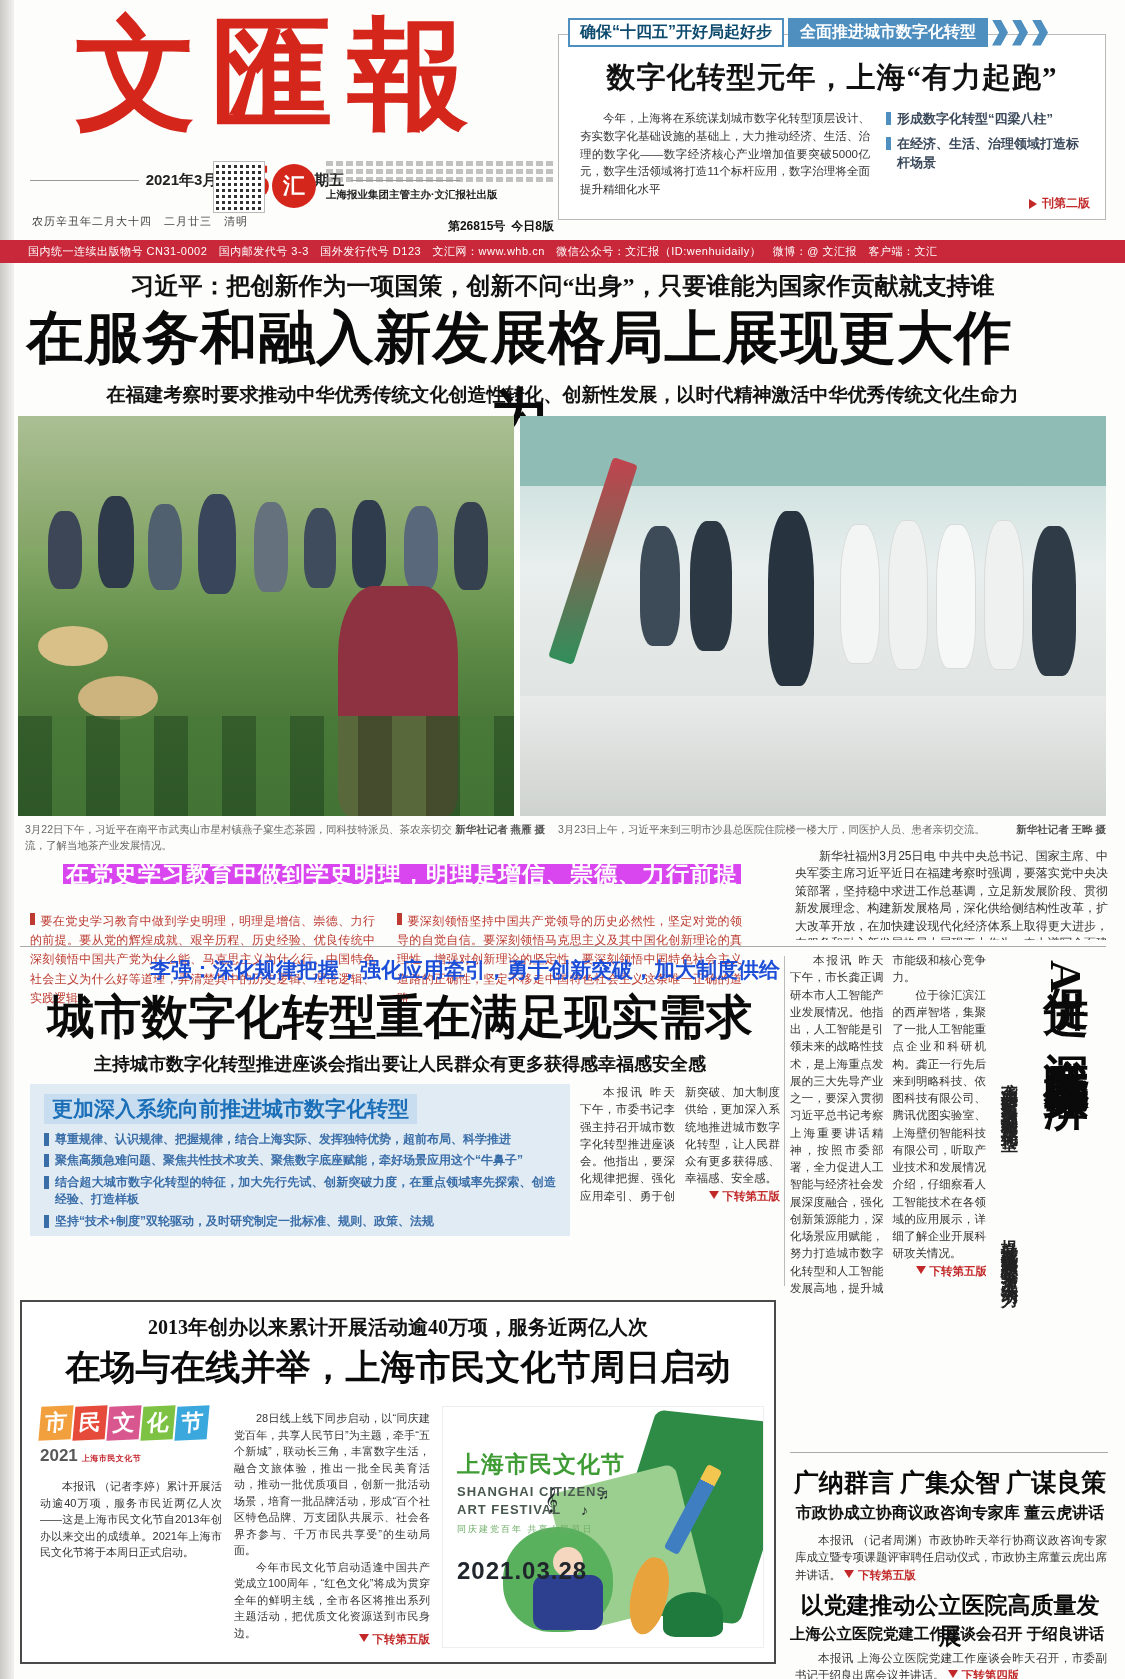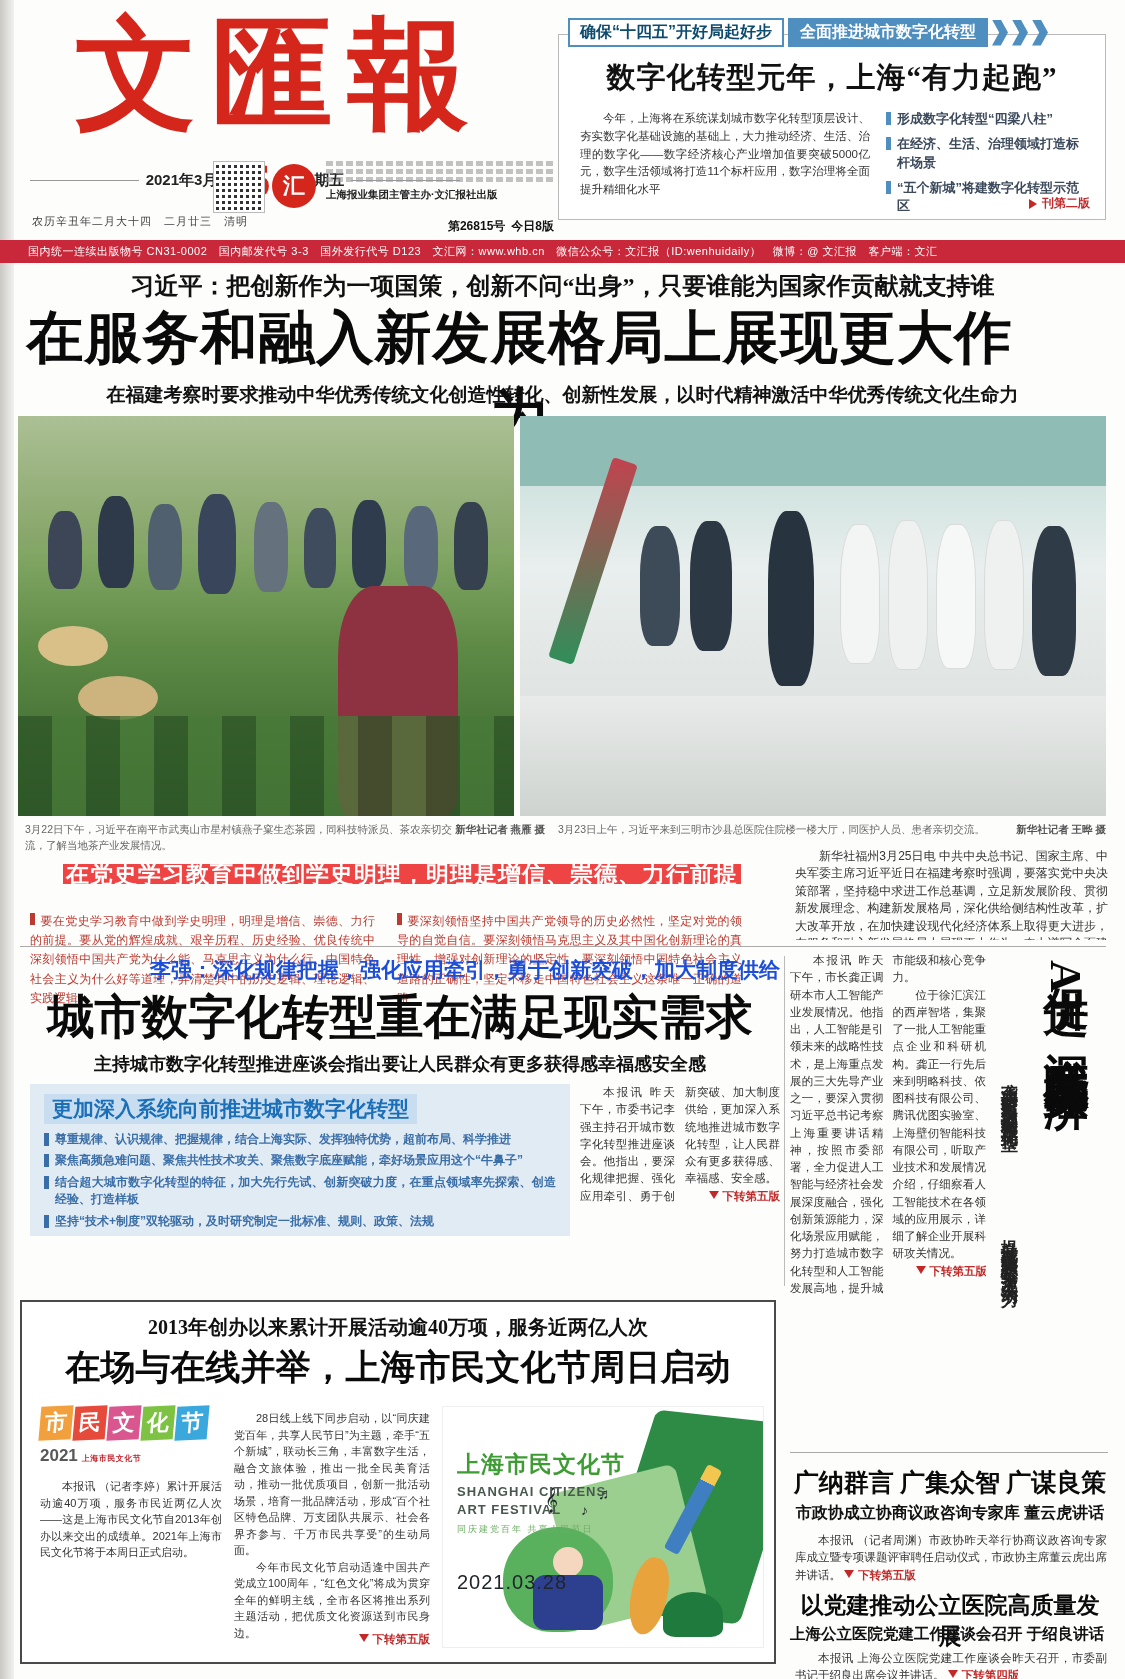--- a/index.html
+++ b/index.html
@@ -50,21 +50,21 @@
   .photo { position:absolute; top:416px; height:400px; overflow:hidden; }
   .photo-left { left:18px; width:496px; background:linear-gradient(180deg,#b9c9a2 0%,#8fb070 26%,#5d8a45 58%,#35602c 100%); }
   .photo-right { left:520px; width:586px; background:linear-gradient(180deg,#bcd9d4 0%,#e9efee 38%,#e0e4e2 70%,#cfd4d1 100%); }
   .blob { position:absolute; border-radius:40% 40% 30% 30%; }
   .caption { position:absolute; top:822px; font-size:10.5px; color:#666; line-height:1.5; }
   .cap-left { left:25px; width:520px; }
   .cap-right { left:558px; width:548px; }
   .credit { float:right; color:#555; font-weight:700; }
 
   
-  .study-banner { position:absolute; left:63px; top:864px; width:678px; height:20px; background:#ef4444; color:#fff; font-size:23px; font-weight:900; display:flex; align-items:center; justify-content:center; font-family:"Liberation Serif",serif; letter-spacing:1px; }
+  .study-banner { position:absolute; left:63px; top:864px; width:678px; height:20px; background:#d946ef; color:#fff; font-size:23px; font-weight:900; display:flex; align-items:center; justify-content:center; font-family:"Liberation Serif",serif; letter-spacing:1px; }
   .study-cols { position:absolute; left:30px; top:912px; width:712px; display:flex; gap:22px; }
   .study-col { width:345px; font-size:12px; line-height:1.6; color:#bc3a30; text-align:justify; }
   .study-col .lead-sq { display:inline-block; width:5px; height:12px; background:#bc3a30; margin-right:5px; }
   .xinhua { position:absolute; left:795px; top:848px; width:313px; height:92px; font-size:12px; line-height:1.45; color:#333; text-align:justify; text-indent:2em; overflow:hidden; }
   .jump { color:#c22828; font-weight:700; white-space:nowrap; }
   .tri-d { display:inline-block; width:0; height:0; border-left:5px solid transparent; border-right:5px solid transparent; border-top:8px solid #c22828; margin-right:4px; vertical-align:1px; }
   .divider-h { position:absolute; height:1px; background:#aaa; }
 
   
   .li-kicker { position:absolute; left:20px; top:956px; width:760px; text-align:right; font-size:21px; font-weight:700; color:#1d4ed8; font-family:"Liberation Serif",serif; }
@@ -106,21 +106,21 @@
   .logo-sub { margin-top:6px; font-size:17px; font-weight:900; color:#58585a; }
   .logo-sub small { font-size:8px; color:#c4252e; font-weight:700; margin-left:4px; letter-spacing:.5px; }
   .cul-p1 { margin-top:12px; font-size:11px; line-height:1.5; color:#333; text-align:justify; text-indent:2em; height:118px; overflow:hidden; }
   .cul-mid { position:absolute; left:212px; top:108px; width:196px; height:238px; font-size:11px; line-height:1.5; color:#333; text-align:justify; overflow:hidden; }
   .cul-mid p { text-indent:2em; }
   .cul-jump { position:absolute; left:212px; top:330px; width:196px; text-align:right; font-size:11.5px; }
   .poster { position:absolute; left:420px; top:104px; width:322px; height:242px; background:#fff; border:1px solid #eee; overflow:hidden; }
   .poster-title { position:absolute; left:14px; top:42px; font-size:23px; font-weight:900; color:#3f9c35; letter-spacing:1px; }
   .poster-en { position:absolute; left:14px; top:76px; font-size:13px; font-weight:800; color:#49584f; letter-spacing:1px; line-height:1.4; }
   .poster-line { position:absolute; left:14px; top:116px; font-size:9px; color:#6fae68; letter-spacing:2px; }
-  .poster-date { position:absolute; left:14px; top:164px; font-size:20px; font-weight:400; color:#20262c; letter-spacing:1px; }
+  .poster-date { position:absolute; left:14px; top:150px; font-size:24px; font-weight:700; color:#20262c; letter-spacing:1px; }
   .shape { position:absolute; }
   .music { position:absolute; font-size:22px; color:#20262c; }
 
   .edge-strip { position:absolute; left:0; top:0; width:14px; height:1679px; background:linear-gradient(90deg,#c9c8c5,#f2f1ee); }
 </style>
 </head>
 <body>
 
 <div class="page">
   <div class="edge-strip"></div>
@@ -160,24 +160,20 @@
     <div class="brief-head">数字化转型元年，上海“有力起跑”</div>
     <div class="brief-body">今年，上海将在系统谋划城市数字化转型顶层设计、夯实数字化基础设施的基础上，大力推动经济、生活、治理的数字化——数字经济核心产业增加值要突破5000亿元，数字生活领域将打造11个标杆应用，数字治理将全面提升精细化水平</div>
     <div class="brief-bullets">
       <div class="bb-item">
           <span class="sq"></span>
           <span>形成数字化转型“四梁八柱”</span>
         </div>
       <div class="bb-item">
           <span class="sq"></span>
           <span>在经济、生活、治理领域打造标杆场景</span>
-        </div>
-      <div class="bb-item">
-          <span class="sq"></span>
-          <span>“五个新城”将建数字化转型示范区</span>
         </div>
     </div>
     <div class="brief-jump">
         <span class="tri-r"></span>
         <span>刊第二版</span>
       </div>
   </div>
 
   <div class="infobar">国内统一连续出版物号 CN31-0002　国内邮发代号 3-3　国外发行代号 D123　文汇网：www.whb.cn　微信公众号：文汇报（ID:wenhuidaily）　微博：@ 文汇报　客户端：文汇</div>
 

